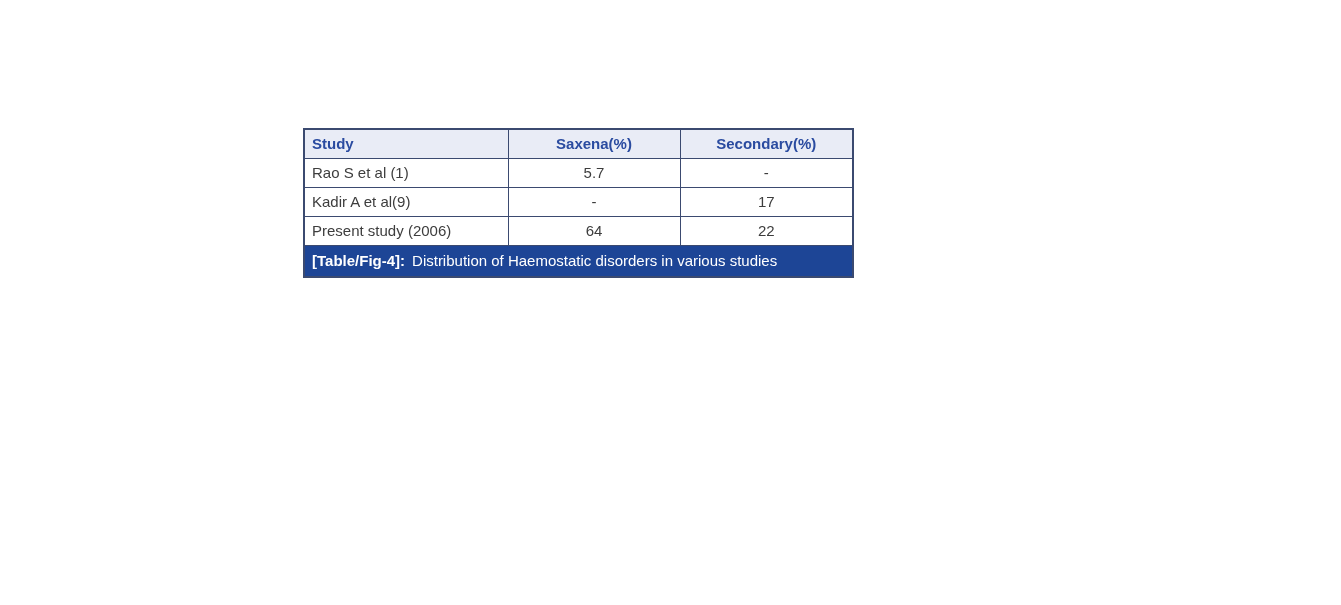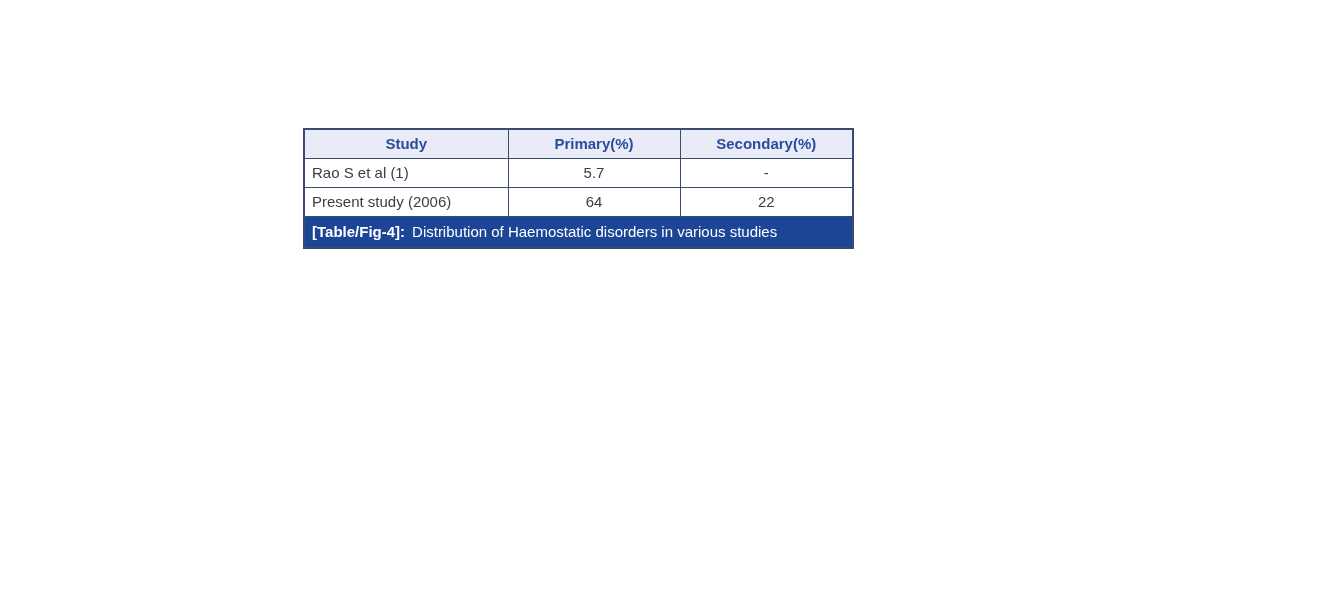--- a/index.html
+++ b/index.html
@@ -39,21 +39,21 @@
   
   .figure-table { border: 2px solid #3b4a70; }
 
   .figure-table thead th {
     background: #e9ecf6;
     color: #2a4ba0;
     font-weight: bold;
     text-align: center;
   }
   .figure-table thead th:first-child {
-    text-align: center;
+    text-align: left;
     margin-left: 40px;
   }
   .figure-table tbody td {
     color: #3d3d3d;
     text-align: center;
     background: #ffffff;
   }
   .figure-table tbody td.study-cell {
     text-align: left;
   }
@@ -78,29 +78,34 @@
 <div class="page">
   <table class="figure-table">
     <colgroup>
       <col class="c-study">
       <col class="c-primary">
       <col class="c-secondary">
     </colgroup>
     <thead>
       <tr>
         <th>Study</th>
-        <th>Primary(%)</th>
+        <th>Saxena(%)</th>
         <th>Secondary(%)</th>
       </tr>
     </thead>
     <tbody>
       <tr>
         <td class="study-cell">Rao S et al (1)</td>
         <td>5.7</td>
         <td>-</td>
+      </tr>
+      <tr>
+        <td class="study-cell">Kadir A et al(9)</td>
+        <td>-</td>
+        <td>17</td>
       </tr>
       <tr>
         <td class="study-cell">Present study (2006)</td>
         <td>64</td>
         <td>22</td>
       </tr>
       <tr class="caption-row">
         <td colspan="3">
           <span class="caption-label">[Table/Fig-4]:</span><span class="caption-text">Distribution of Haemostatic disorders in various studies</span>
         </td>

